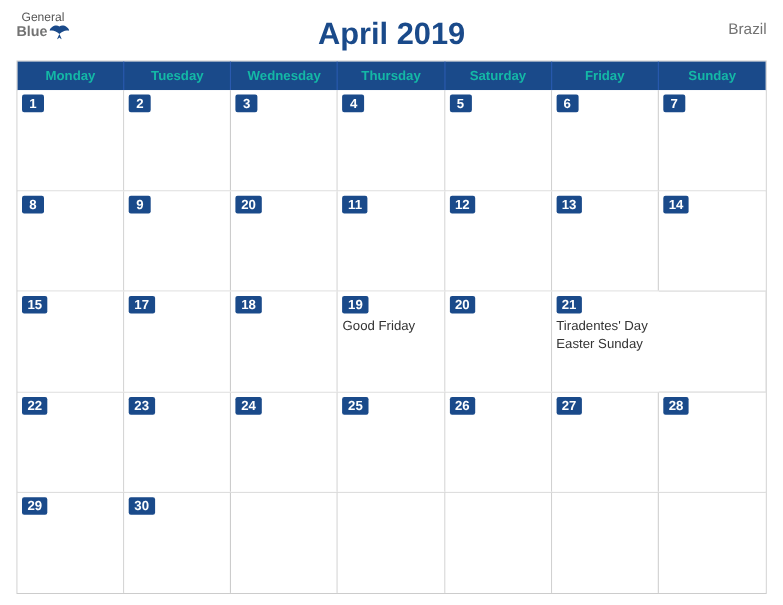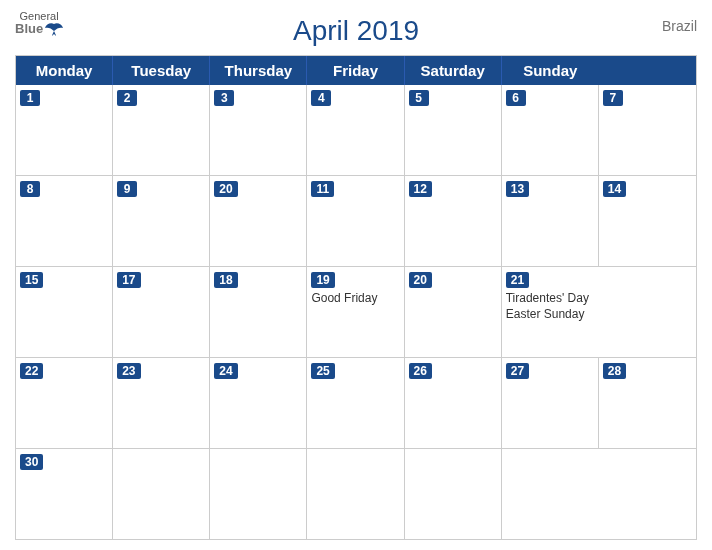--- a/index.html
+++ b/index.html
@@ -39,21 +39,21 @@
     }
     .logo-text-blue {
       font-size: 13px;
       font-weight: bold;
       color: #737373;
       line-height: 1.1;
     }
     .title {
       font-size: 28px;
       color: #1a4a8a;
-      font-weight: normal;
+      font-weight: bold;
       text-align: left;
     }
     .country {
       position: absolute;
       right: 0;
       top: 8px;
       font-size: 14px;
       color: #737373;
     }
     .calendar {
@@ -61,24 +61,24 @@
       display: flex;
       flex-direction: column;
       border: 1px solid #ccc;
     }
     .cal-header-row {
       display: grid;
       grid-template-columns: repeat(7, 1fr);
       background: #1a4a8a;
     }
     .cal-header-cell {
-      color: #ffffff;
+      color: #14b8a6;
       text-align: center;
       padding: 6px 2px;
-      font-size: 15px;
+      font-size: 12px;
       font-weight: bold;
       border-right: 1px solid #2a5ab0;
     }
     .cal-header-cell:last-child {
       border-right: none;
     }
     .cal-body {
       flex: 1;
       display: flex;
       flex-direction: column;
@@ -139,23 +139,24 @@
       </div>
     </div>
     <h1 class="title">April 2019</h1>
     <span class="country">Brazil</span>
   </div>
 
   <div class="calendar">
     <div class="cal-header-row">
     <div class="cal-header-cell">Monday</div>
         <div class="cal-header-cell">Tuesday</div>
+        <div class="cal-header-cell">Wednesday</div>
         <div class="cal-header-cell">Thursday</div>
+        <div class="cal-header-cell">Saturday</div>
         <div class="cal-header-cell">Friday</div>
-        <div class="cal-header-cell">Saturday</div>
         <div class="cal-header-cell">Sunday</div>
       </div>
     <div class="cal-body">
     <div class="cal-week">
           <div class="cal-cell"><span class="cell-number">1</span></div>
           <div class="cal-cell"><span class="cell-number">2</span></div>
           <div class="cal-cell"><span class="cell-number">3</span></div>
           <div class="cal-cell"><span class="cell-number">4</span></div>
           <div class="cal-cell"><span class="cell-number">5</span></div>
           <div class="cal-cell"><span class="cell-number">6</span></div>
@@ -182,20 +183,21 @@
         <div class="cal-week">
           <div class="cal-cell"><span class="cell-number">22</span></div>
           <div class="cal-cell"><span class="cell-number">23</span></div>
           <div class="cal-cell"><span class="cell-number">24</span></div>
           <div class="cal-cell"><span class="cell-number">25</span></div>
           <div class="cal-cell"><span class="cell-number">26</span></div>
           <div class="cal-cell"><span class="cell-number">27</span></div>
           <div class="cal-cell"><span class="cell-number">28</span></div>
         </div>
         <div class="cal-week">
+          <div class="cal-cell"><span class="cell-number">29</span></div>
           <div class="cal-cell"><span class="cell-number">30</span></div>
           <div class="cal-cell cell-empty"></div>
           <div class="cal-cell cell-empty"></div>
           <div class="cal-cell cell-empty"></div>
           <div class="cal-cell cell-empty"></div>
           <div class="cal-cell cell-empty"></div>
         </div>
       </div>
   </div>
 </div>

